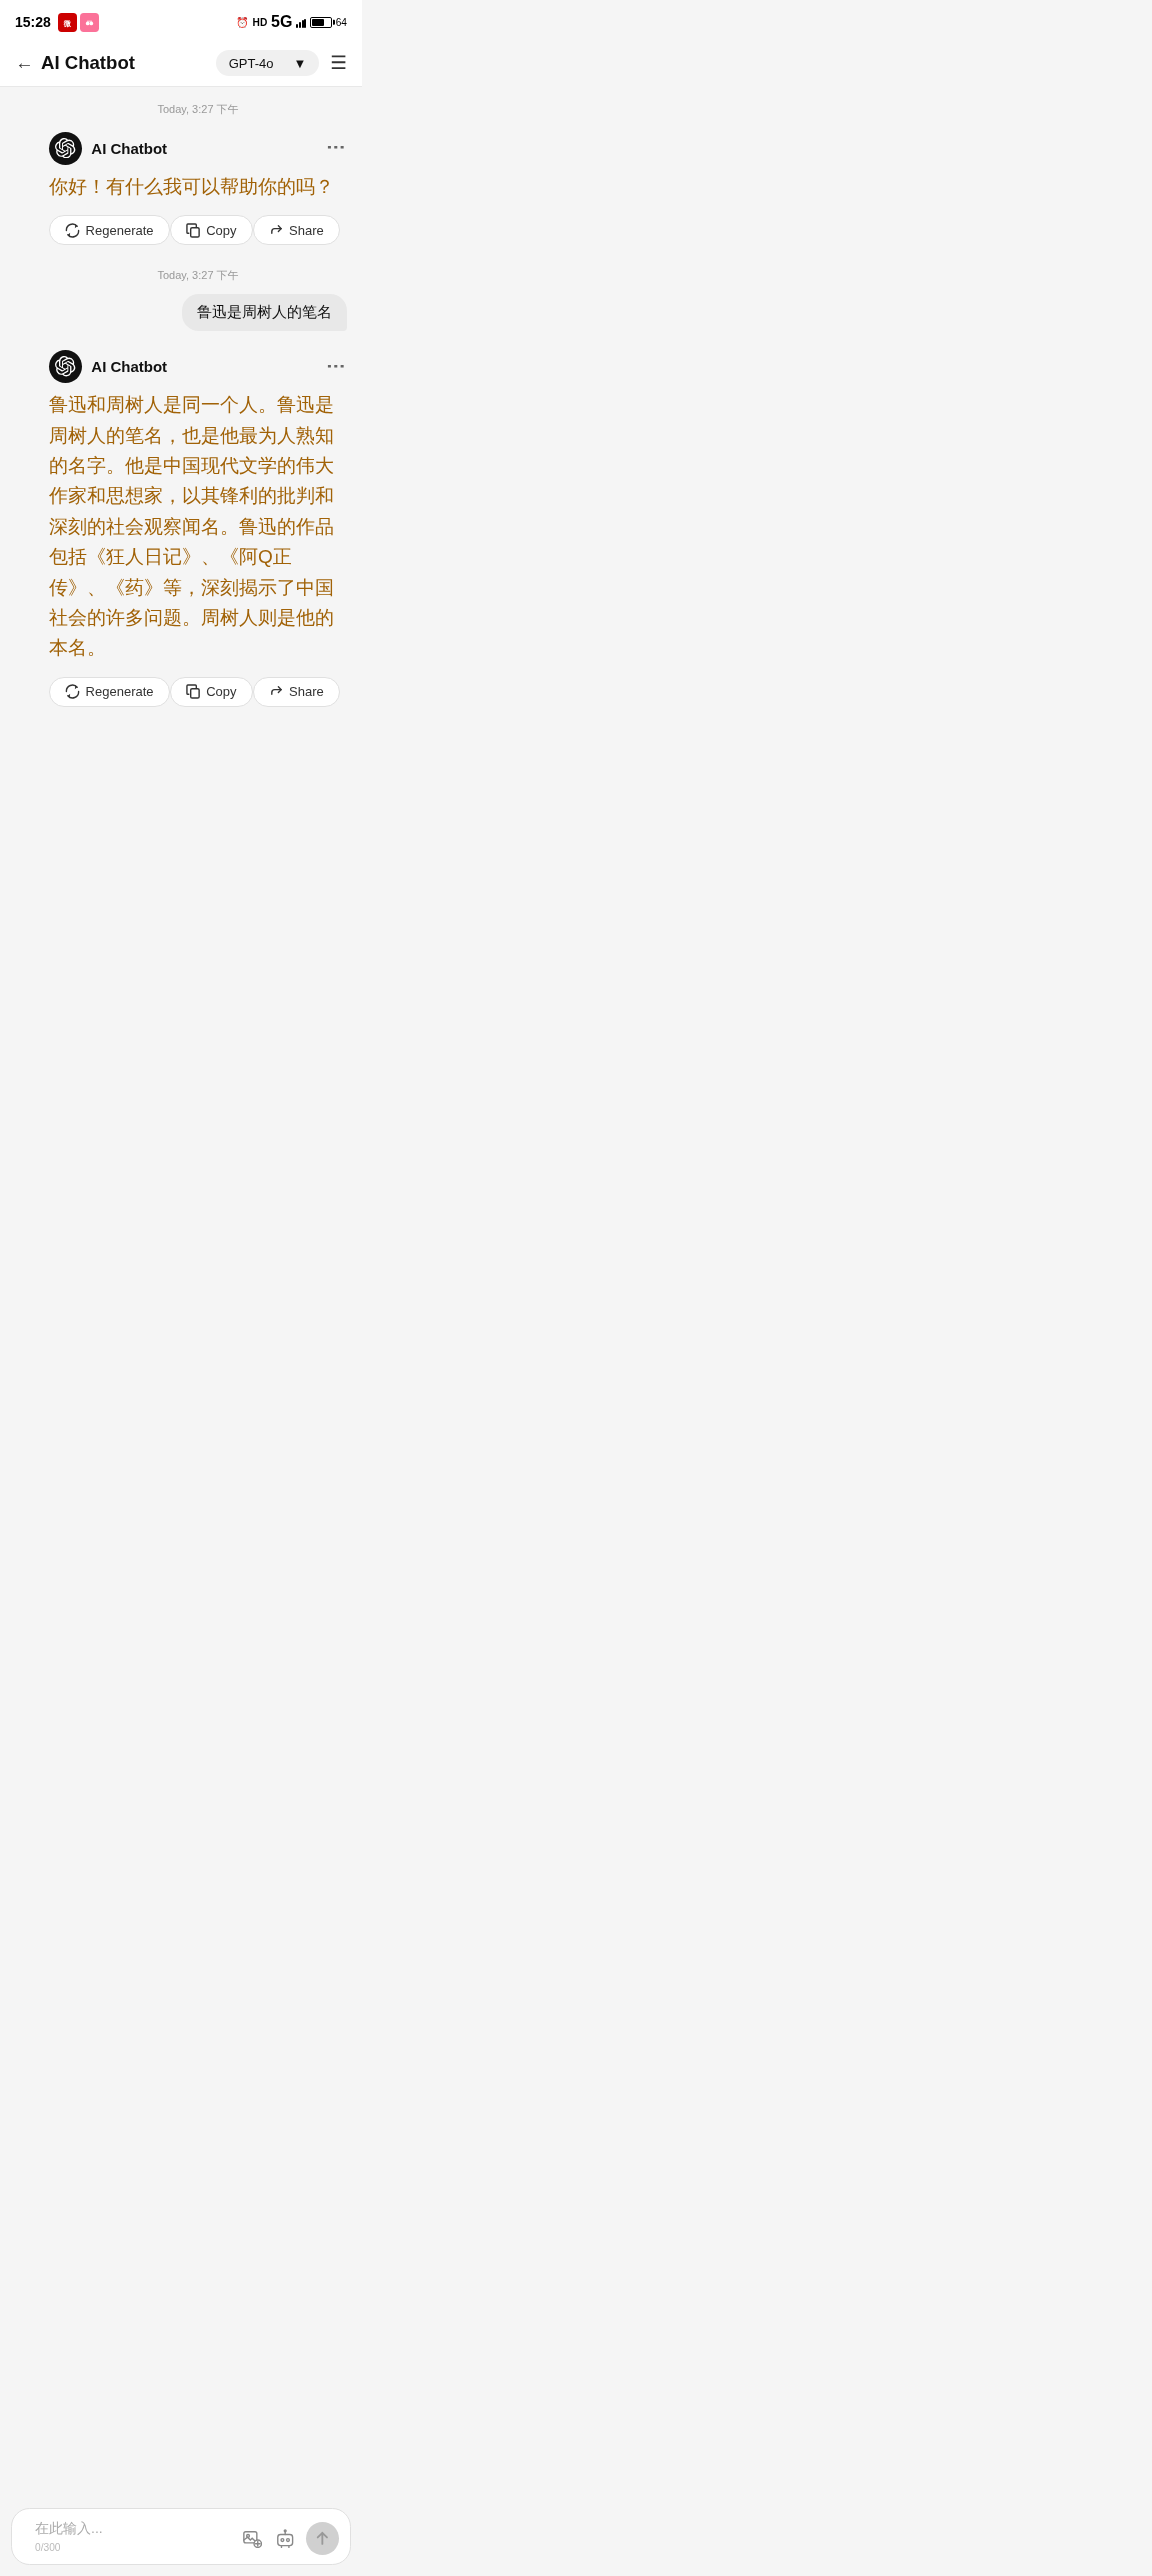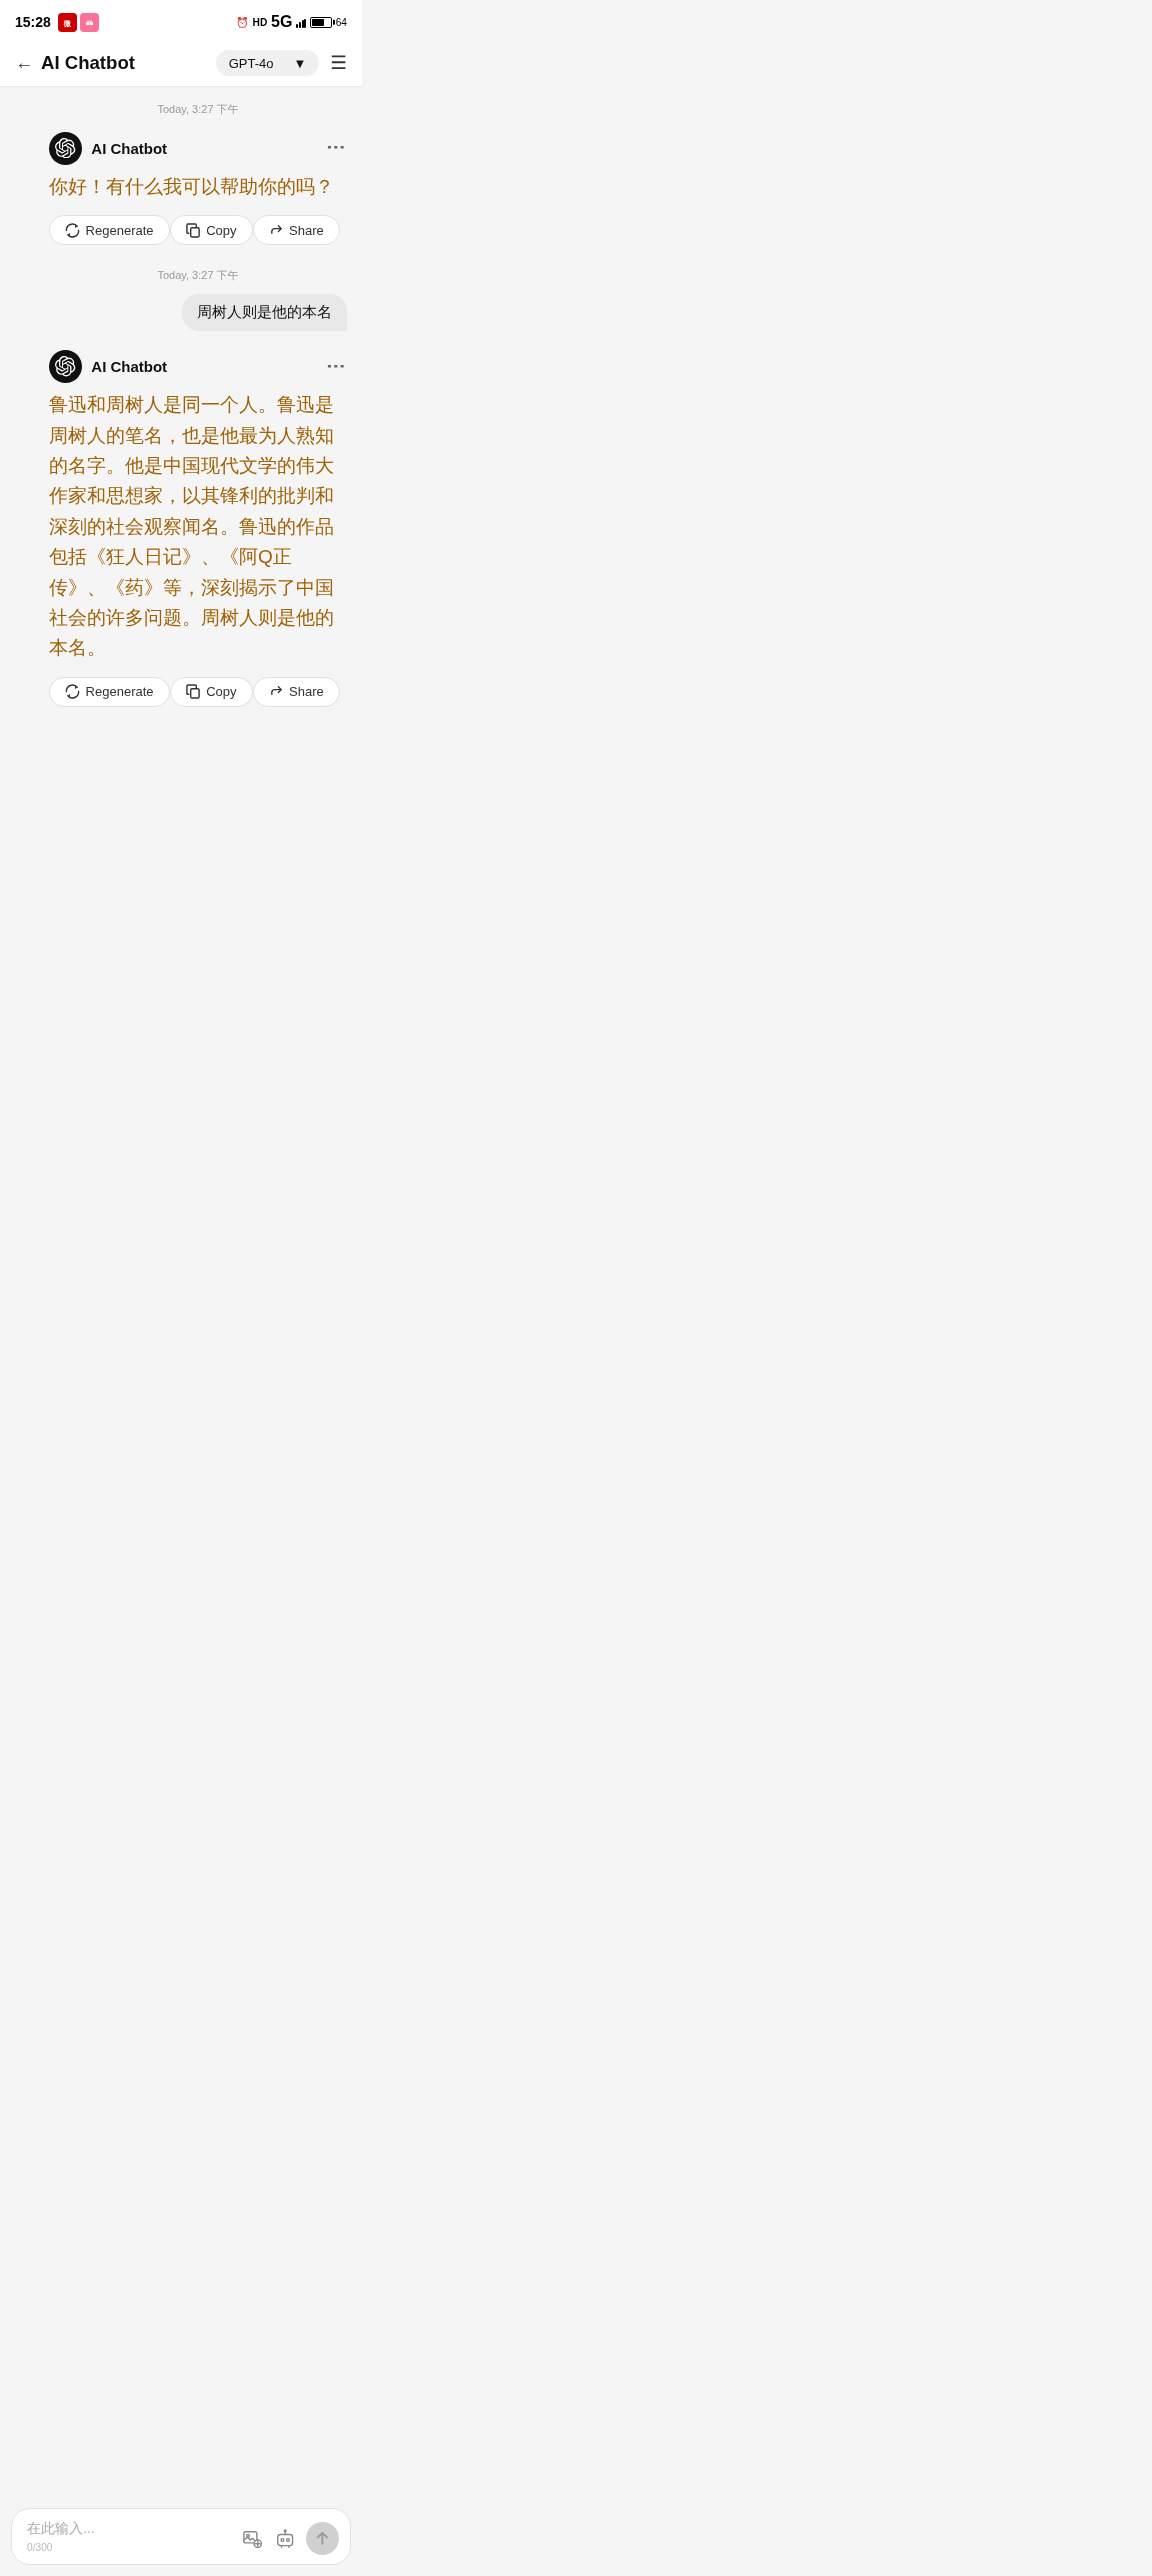--- a/index.html
+++ b/index.html
@@ -260,20 +260,21 @@
       border-radius: 18.6px;
       padding: 11px 46px 11px 15px;
       display: flex;
       align-items: flex-start;
       border: 0.9px solid #e0e0e0;
       position: relative;
       min-height: 56px;
     }
     .input-inner {
       flex: 1;
+      margin-left: 8px;
     }
     .input-placeholder {
       font-size: 14px;
       color: #aaa;
     }
     .input-counter {
       font-size: 10.2px;
       color: #bbb;
       margin-top: 3.7px;
     }
@@ -402,21 +403,21 @@
           <path d="M13 6H6a3 3 0 0 0-3 3v2" stroke-linecap="round"></path>
         </svg>
         <span>Share</span>
       </button>
     </div>
   </div>
 
   <div class="timestamp">Today, 3:27 下午</div>
 
   <div class="user-message-wrap">
-    <div class="user-bubble">周树人则是他的本名</div>
+    <div class="user-bubble">鲁迅是周树人的笔名</div>
   </div>
 
   <div class="ai-message-wrap">
     <div class="ai-header">
       <div class="ai-identity">
         <div class="ai-avatar">
           <svg viewBox="0 0 24 24" fill="white" xmlns="http://www.w3.org/2000/svg">
             <path d="M22.282 9.821a5.985 5.985 0 0 0-.516-4.91 6.046 6.046 0 0 0-6.51-2.9A6.065 6.065 0 0 0 4.981 4.18a5.985 5.985 0 0 0-3.998 2.9 6.046 6.046 0 0 0 .743 7.097 5.98 5.98 0 0 0 .51 4.911 6.051 6.051 0 0 0 6.515 2.9A5.985 5.985 0 0 0 13.26 24a6.056 6.056 0 0 0 5.772-4.206 5.99 5.99 0 0 0 3.997-2.9 6.056 6.056 0 0 0-.747-7.073zM13.26 22.43a4.476 4.476 0 0 1-2.876-1.04l.141-.081 4.779-2.758a.795.795 0 0 0 .392-.681v-6.737l2.02 1.168a.071.071 0 0 1 .038.052v5.583a4.504 4.504 0 0 1-4.494 4.494zM3.6 18.304a4.47 4.47 0 0 1-.535-3.014l.142.085 4.783 2.759a.771.771 0 0 0 .78 0l5.843-3.369v2.332a.08.08 0 0 1-.033.062L9.74 19.95a4.5 4.5 0 0 1-6.14-1.646zM2.34 7.896a4.485 4.485 0 0 1 2.366-1.973V11.6a.766.766 0 0 0 .388.676l5.815 3.355-2.02 1.168a.076.076 0 0 1-.071 0l-4.83-2.786A4.504 4.504 0 0 1 2.34 7.896zm16.597 3.855l-5.833-3.387L15.119 7.2a.076.076 0 0 1 .071 0l4.83 2.791a4.494 4.494 0 0 1-.676 8.105v-5.678a.79.79 0 0 0-.407-.667zm2.01-3.023l-.141-.085-4.774-2.782a.776.776 0 0 0-.785 0L9.409 9.23V6.897a.066.066 0 0 1 .028-.061l4.83-2.787a4.5 4.5 0 0 1 6.68 4.66zm-12.64 4.135l-2.02-1.164a.08.08 0 0 1-.038-.057V6.075a4.5 4.5 0 0 1 7.375-3.453l-.142.08L8.704 5.46a.795.795 0 0 0-.393.681zm1.097-2.365l2.602-1.5 2.607 1.5v2.999l-2.597 1.5-2.607-1.5z"></path>
           </svg>
         </div>

